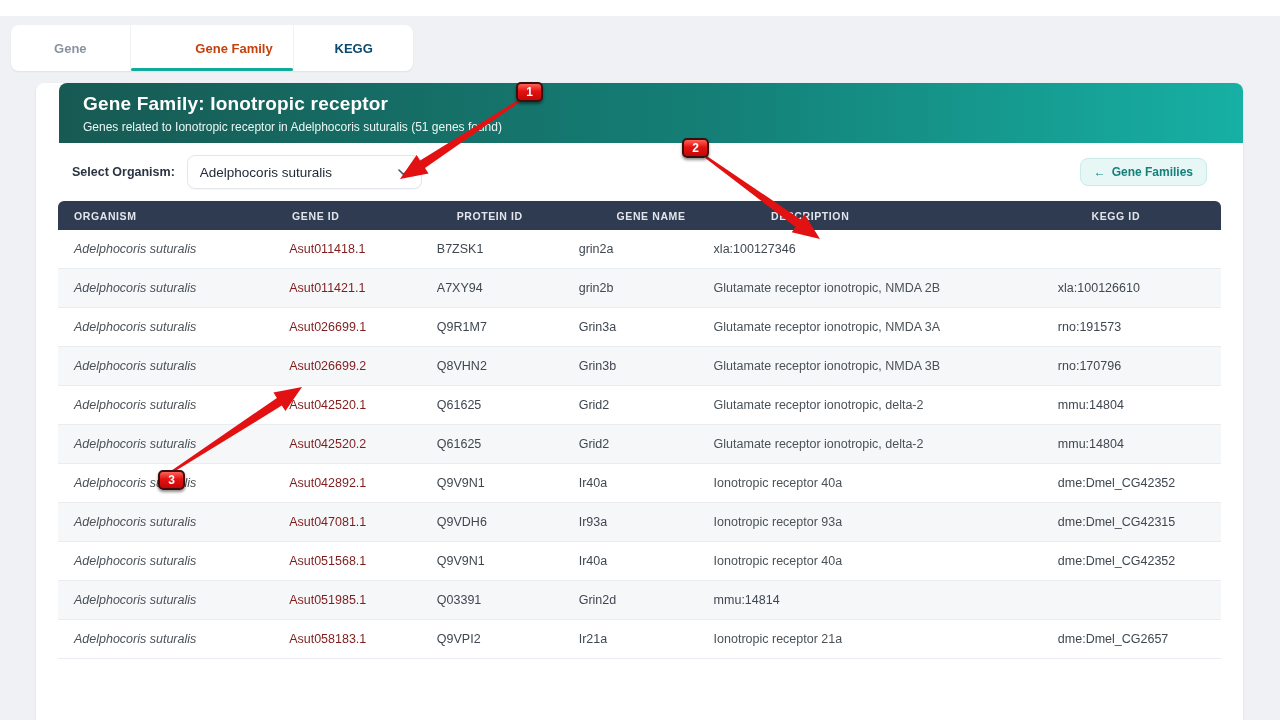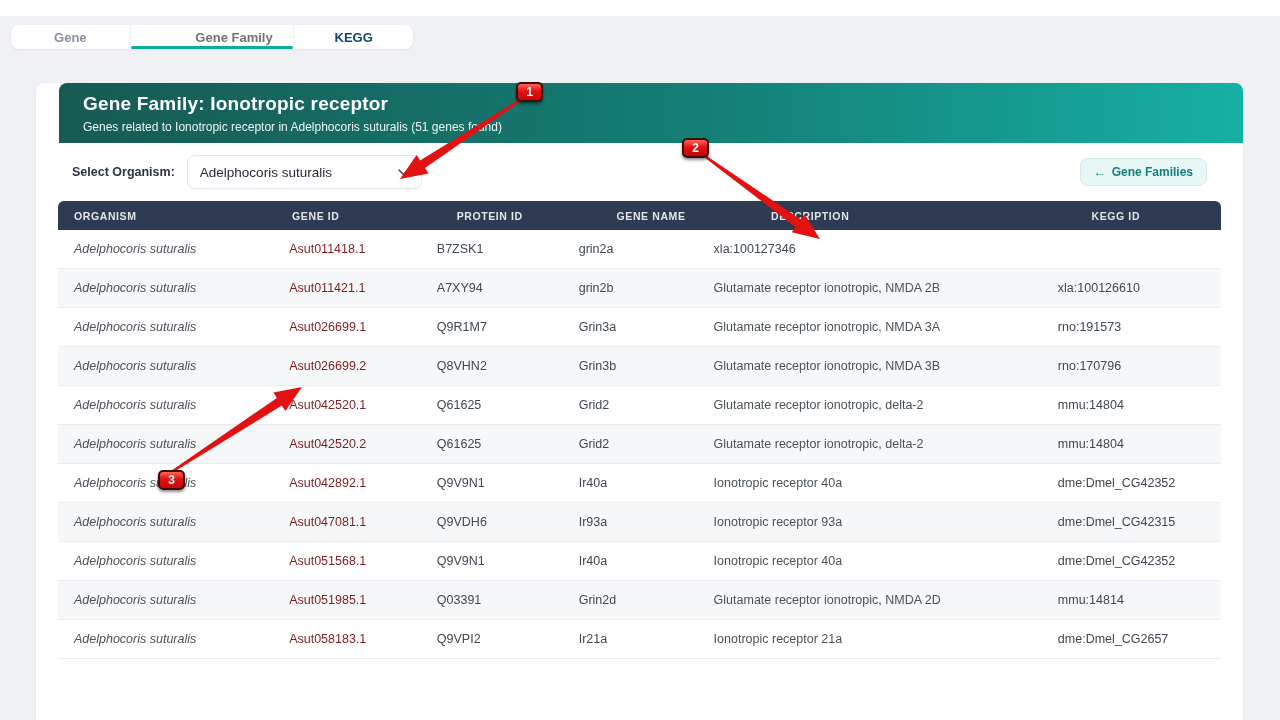--- a/index.html
+++ b/index.html
@@ -6,32 +6,32 @@
   html,body { width:1280px; height:720px; overflow:hidden; }
   body {
     font-family:"Liberation Sans", sans-serif;
     background:#eff1f4;
     position:relative;
   }
   .topstrip { height:16px; background:#ffffff; width:100%; }
 
   
   .tabbar {
-    position:absolute; left:11px; top:25px; width:402px; height:24px;
+    position:absolute; left:11px; top:25px; width:402px; height:46px;
     background:#ffffff; border-radius:8px; display:flex;
     box-shadow:0 1px 2px rgba(20,30,50,.07); overflow:hidden;
   }
   .tab {
     flex:1; display:flex; align-items:center; justify-content:center;
     font-size:13px; color:#8a93a0; cursor:pointer; position:relative;
     border-left:1px solid #f0f2f5; font-weight:600;
   }
   .tab:first-child { border-left:none; }
   .tab.kegg { color:#0c4a6e; }
-  .tab.active { color:#737373; font-weight:bold;padding-left:44px; }
+  .tab.active { color:#c2410c; font-weight:bold;padding-left:44px; }
   .tab.active::after {
     content:""; position:absolute; left:0; right:0; bottom:0; height:3px;
     background:#10ab9c; border-radius:2px;
   }
 
   
   .card {
     position:absolute; left:36px; top:83px; width:1207px; height:660px;
     background:#ffffff; border-radius:8px;
     box-shadow:0 1px 3px rgba(20,30,50,.08);
@@ -213,21 +213,20 @@
           <div class="td c2">Q9V9N1</div>
           <div class="td c3">Ir40a</div>
           <div class="td c4 desc">Ionotropic receptor 40a</div>
           <div class="td c5">dme:Dmel_CG42352</div>
         </div>
         <div class="tr alt">
           <div class="td c0 organism">Adelphocoris suturalis</div>
           <div class="td c1"><a>Asut051985.1</a></div>
           <div class="td c2">Q03391</div>
           <div class="td c3">Grin2d</div>
-          <div class="td c4 desc">Glutamate receptor ionotropic, NMDA 2D</div>
           <div class="td c5">mmu:14814</div>
         </div>
         <div class="tr">
           <div class="td c0 organism">Adelphocoris suturalis</div>
           <div class="td c1"><a>Asut058183.1</a></div>
           <div class="td c2">Q9VPI2</div>
           <div class="td c3">Ir21a</div>
           <div class="td c4 desc">Ionotropic receptor 21a</div>
           <div class="td c5">dme:Dmel_CG2657</div>
         </div>

